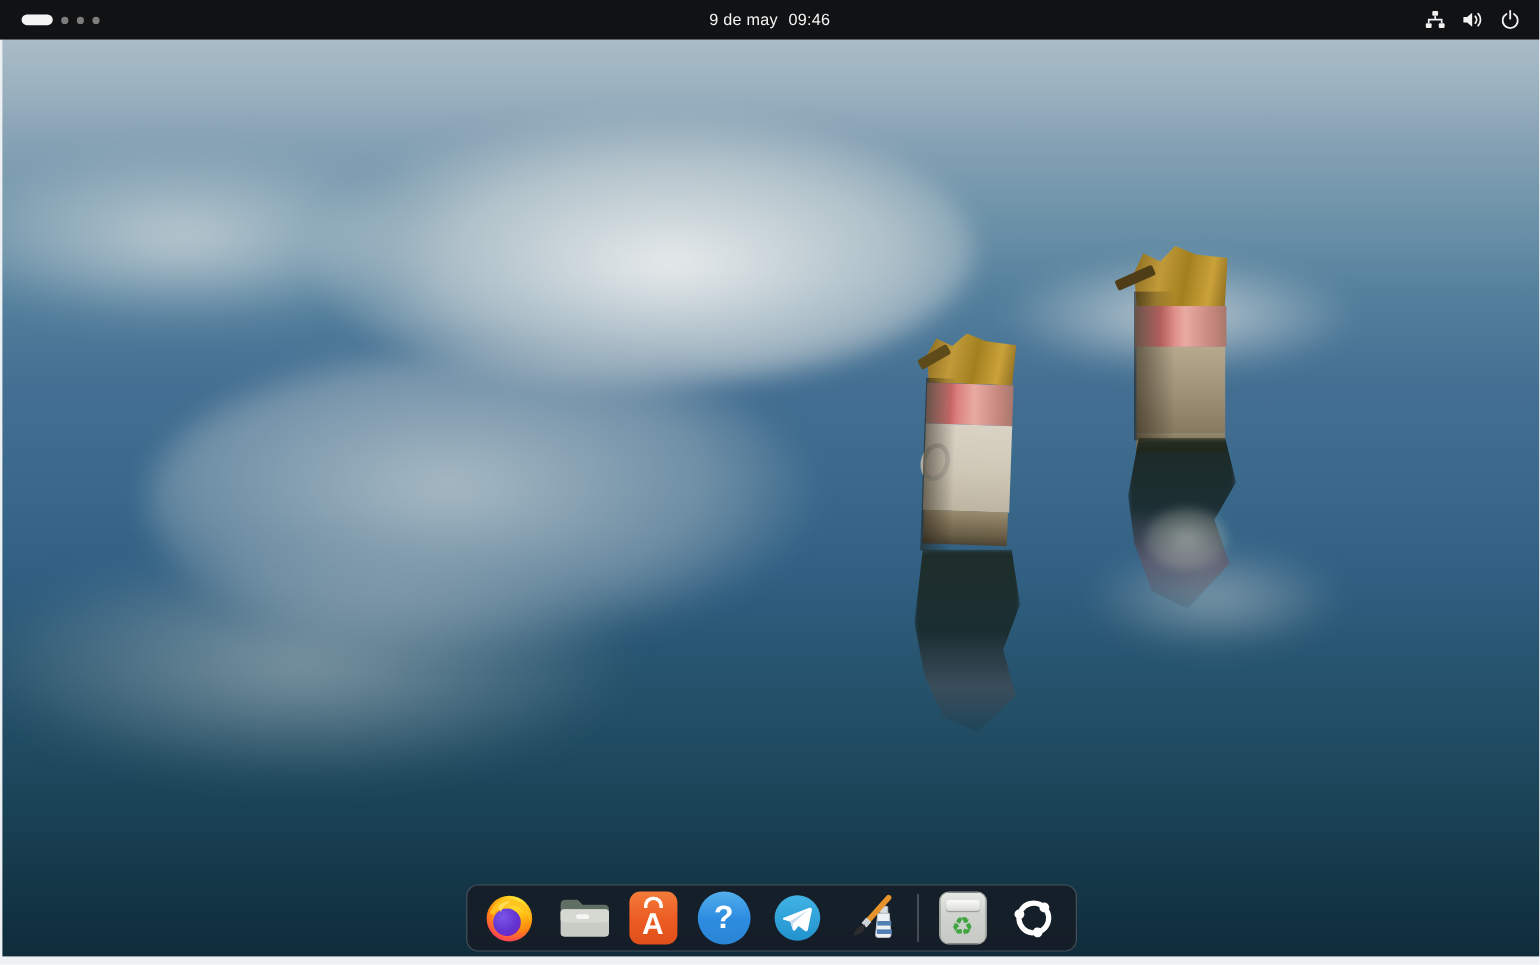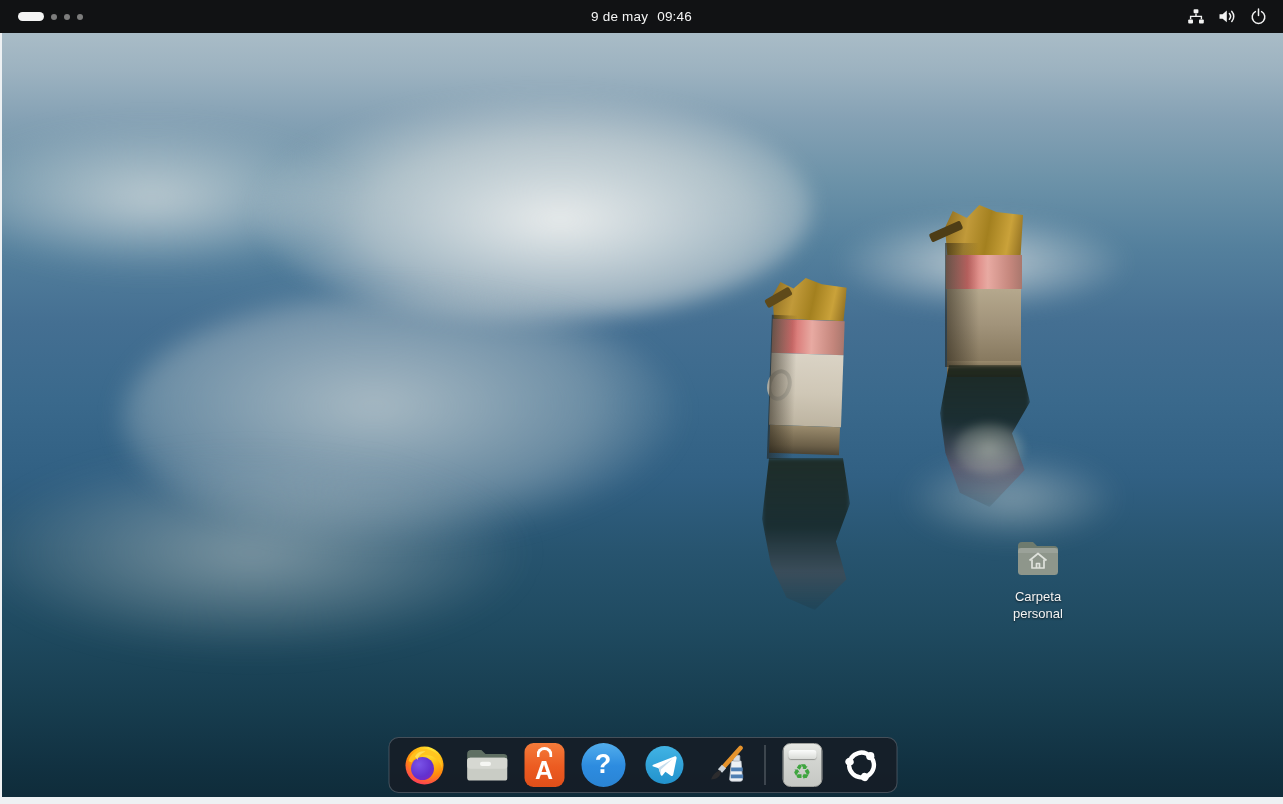--- a/index.html
+++ b/index.html
@@ -259,35 +259,20 @@
       <div class="cap"></div>
         <span class="spike"></span>
       <div class="band-pink"></div>
       <div class="band-white"></div>
       <div class="band-base" style="height:16px;"></div>
       <div class="shade" style="width:34px;"></div>
     </div>
     <div class="reflection refl-right"></div>
     <div class="refl-patch"></div>
 
-    <div class="desktop-icon">
-      <span>
-        <svg width="46" height="40" viewBox="0 0 46 40">
-          <path d="M3 8 q0-4 4-4 h11 l4 4 h17 q4 0 4 4 v2 H3 Z" fill="#6e7b6e"></path>
-          <rect x="3" y="10" width="40" height="27" rx="3.5" fill="#8e968b"></rect>
-          <rect x="3" y="10" width="40" height="5" fill="rgba(255,255,255,0.12)"></rect>
-          <g stroke="#dfe2dc" stroke-width="1.7" fill="none" stroke-linejoin="round">
-            <path d="M14.5 22.5 L23 15.5 L31.5 22.5"></path>
-            <path d="M17 21.5 V30 H29 V21.5"></path>
-            <path d="M21.5 30 V25.5 H24.5 V30"></path>
-          </g>
-        </svg>
-      </span>
-      <span class="label">Carpeta personal</span>
-    </div>
 
     <div class="dock">
 
       <div class="dock-icon">
         <svg width="44" height="44" viewBox="0 0 44 44">
           <defs>
             <radialGradient id="fxOuter" cx="0.66" cy="0.12" r="1.15">
               <stop offset="0" stop-color="#ffea3d"></stop>
               <stop offset="0.3" stop-color="#ffbd12"></stop>
               <stop offset="0.55" stop-color="#ff8a0e"></stop>

